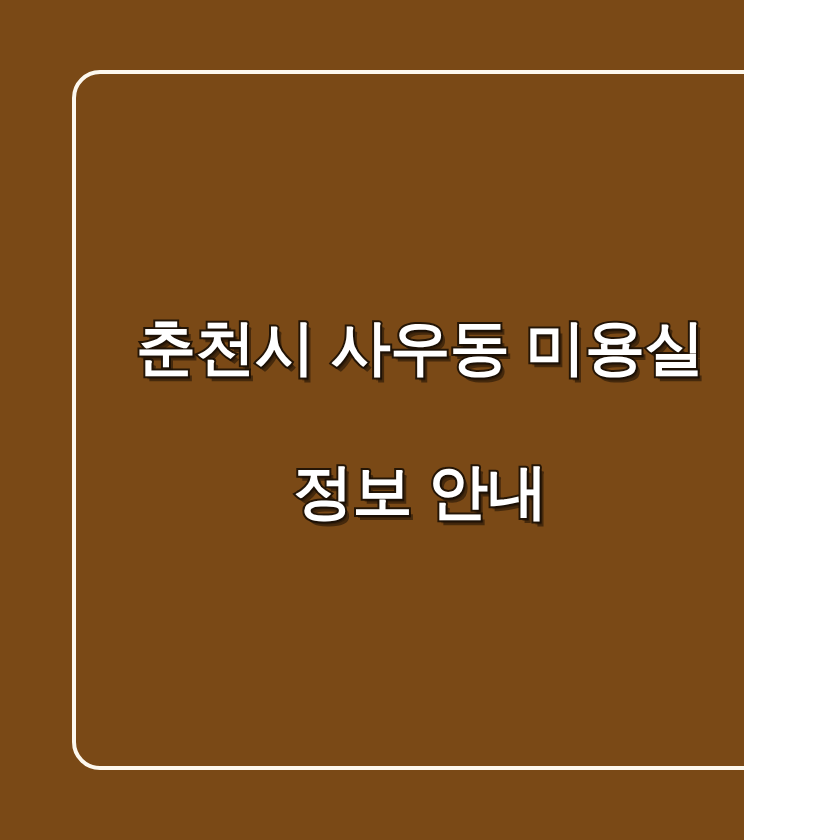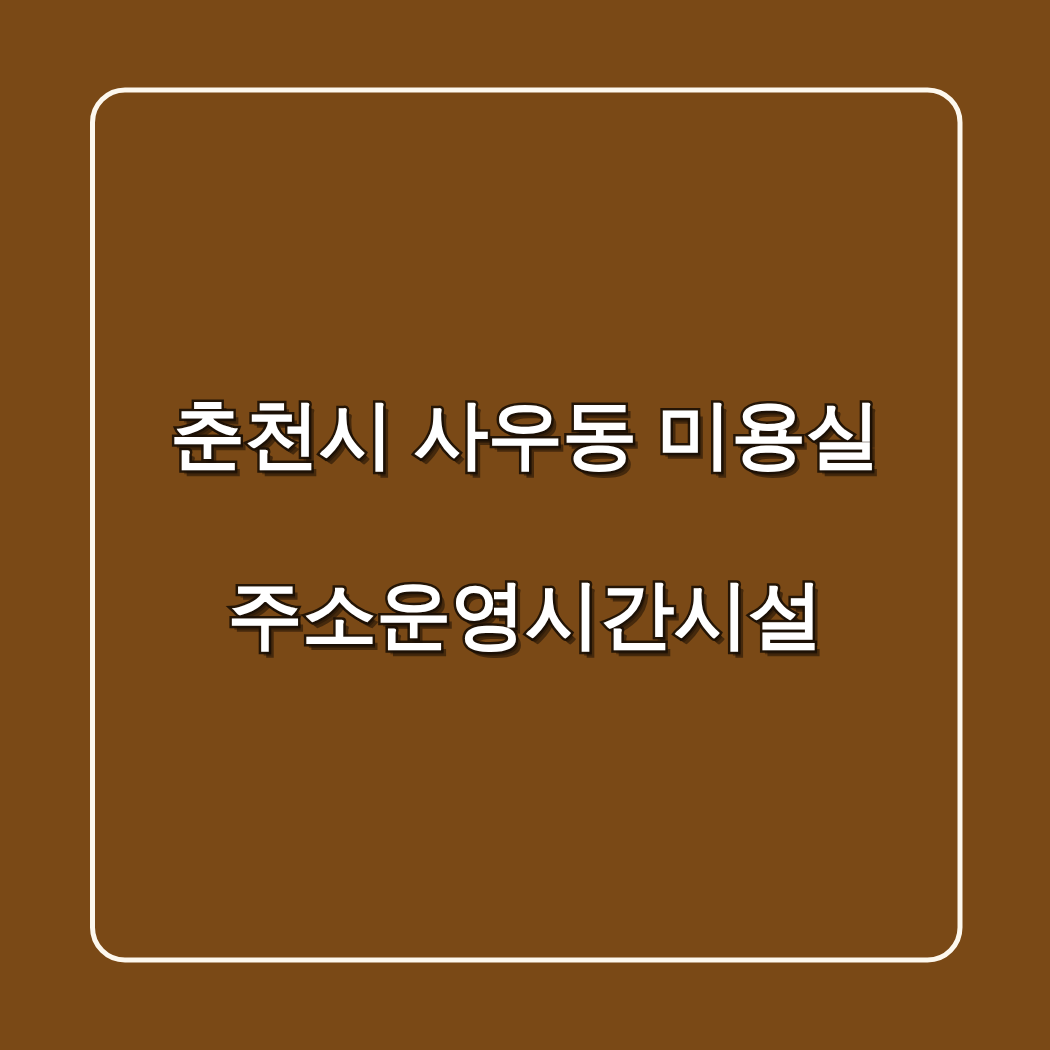--- a/index.html
+++ b/index.html
@@ -11,21 +11,21 @@
   body {
     width: 840px;
     height: 840px;
     overflow: hidden;
     font-family: "Liberation Sans", "DejaVu Sans", sans-serif;
   }
 
   
   .poster {
     position: relative;
-    width: 840px;
+    width: 744px;
     height: 840px;
     box-sizing: border-box;
     background: #7a4916;
     overflow: hidden;
   }
 
   
   .frame {
     position: absolute;
     left: 72px;
@@ -76,17 +76,17 @@
 </head>
 <body>
 
 <div class="poster" style="background: rgb(122, 73, 22);">
 
   <div class="frame" style="border: 4px solid rgb(253, 248, 238); border-radius: 28px;"></div>
 
   <div class="headline-wrap">
     <h1 class="headline" style="color: rgb(255, 255, 255); -webkit-text-stroke: 4px rgb(36, 21, 6);">
       <span class="line">춘천시 사우동 미용실</span>
-      <span class="line">주소운영시간시설</span>
+      <span class="line">정보 안내</span>
     </h1>
   </div>
 
 </div>
 
 </body></html>

